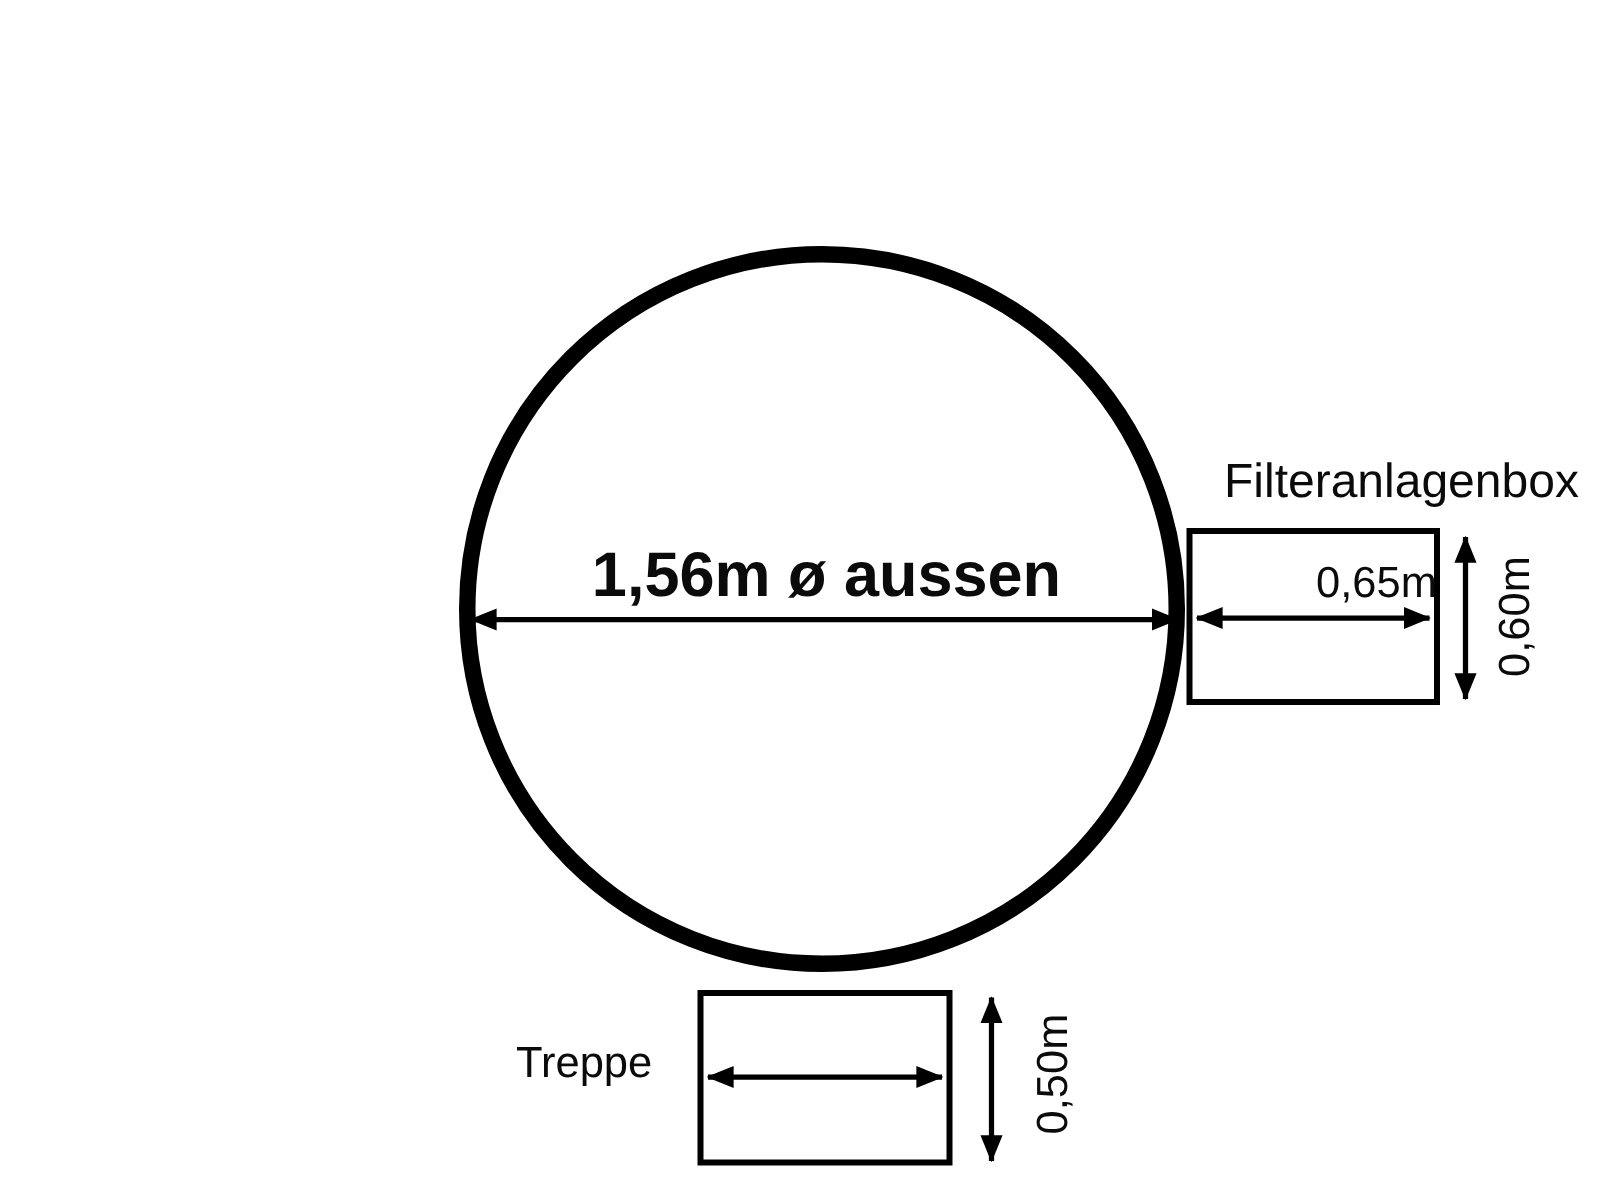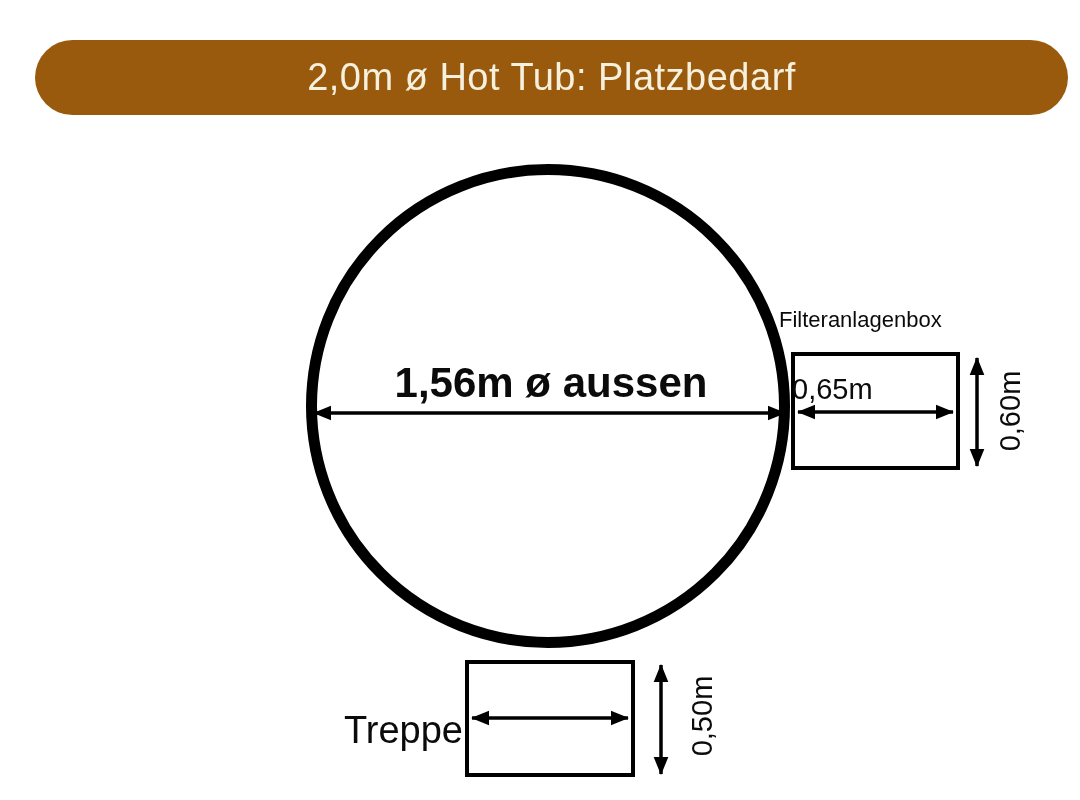--- a/index.html
+++ b/index.html
@@ -45,48 +45,48 @@
   .lbl-diameter {
     left: 331px;
     top: 361px;
     width: 440px;
     text-align: center;
     font-size: 42px;
     line-height: 44px;
     font-weight: 700;
   }
   .lbl-filterbox {
-    left: 779px;
+    left: 816px;
     top: 303px;
-    font-size: 22px;
+    font-size: 32px;
     line-height: 34px;
   }
   .lbl-filter-w {
     left: 792px;
     top: 372px;
     width: 166px;
-    text-align: left;
+    text-align: right;
     font-size: 29px;
     line-height: 34px;
   }
   .lbl-filter-h {
     left: 948px;
     top: 394px;
     width: 124px;
     height: 34px;
     text-align: center;
     font-size: 29px;
     line-height: 34px;
     transform: rotate(-90deg);
     transform-origin: center;
   }
   .lbl-treppe {
     left: 344px;
-    top: 713px;
-    font-size: 38px;
+    top: 692px;
+    font-size: 29px;
     line-height: 34px;
   }
   .lbl-stairs-w {
     left: 469px;
     top: 687px;
     width: 164px;
     text-align: center;
     font-size: 29px;
     line-height: 34px;
   }
@@ -100,23 +100,20 @@
     line-height: 34px;
     transform: rotate(-90deg);
     transform-origin: center;
   }
 </style>
 </head>
 <body>
 
 <div class="stage">
 
-  <div class="banner" style="background: rgb(154, 90, 14); color: rgb(246, 241, 222);">
-    <span>2,0m ø Hot Tub: Platzbedarf</span>
-  </div>
 
   <svg class="diagram-svg" viewBox="0 0 1080 800">
     <defs>
       <marker id="arrowhead" viewBox="0 0 10 10" refX="9.5" refY="5" markerWidth="18" markerHeight="18" orient="auto-start-reverse" markerUnits="userSpaceOnUse">
         <path d="M0,0.9 L10,5 L0,9.1 z" fill="#000000"></path>
       </marker>
     </defs>
 
     <circle cx="548" cy="406" r="236.5" fill="none" stroke="#000000" stroke-width="11"></circle>
 

